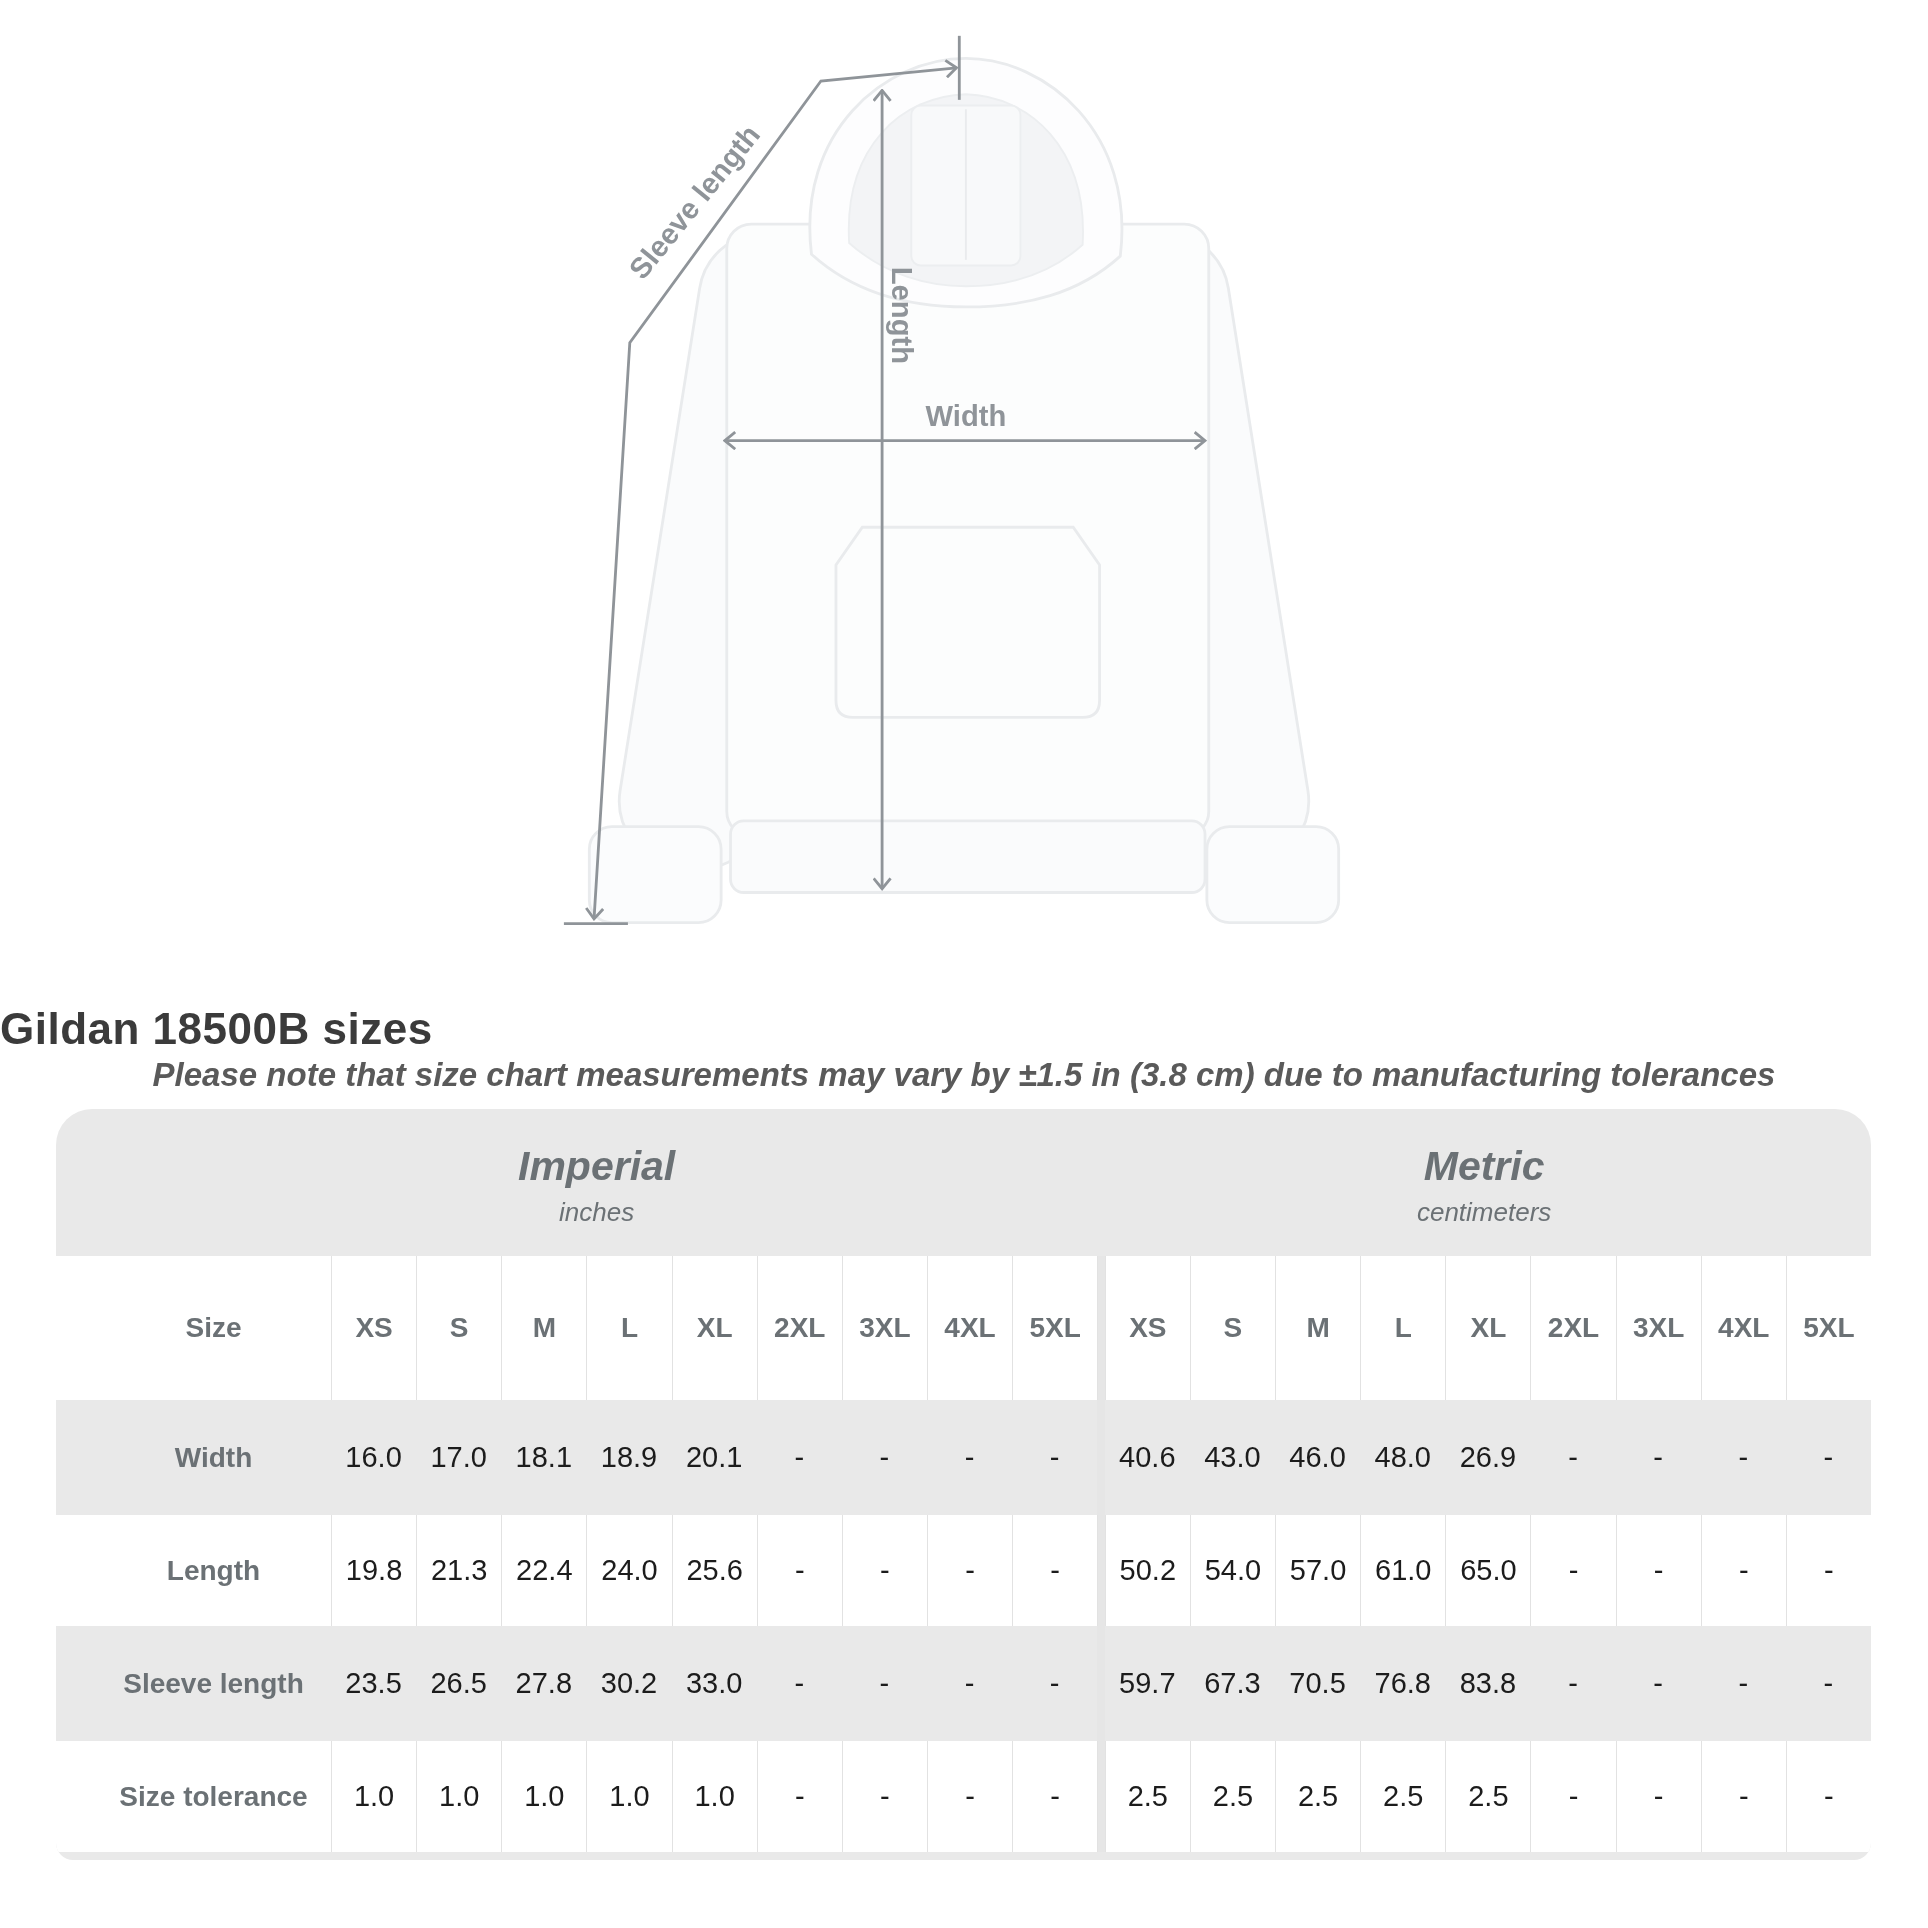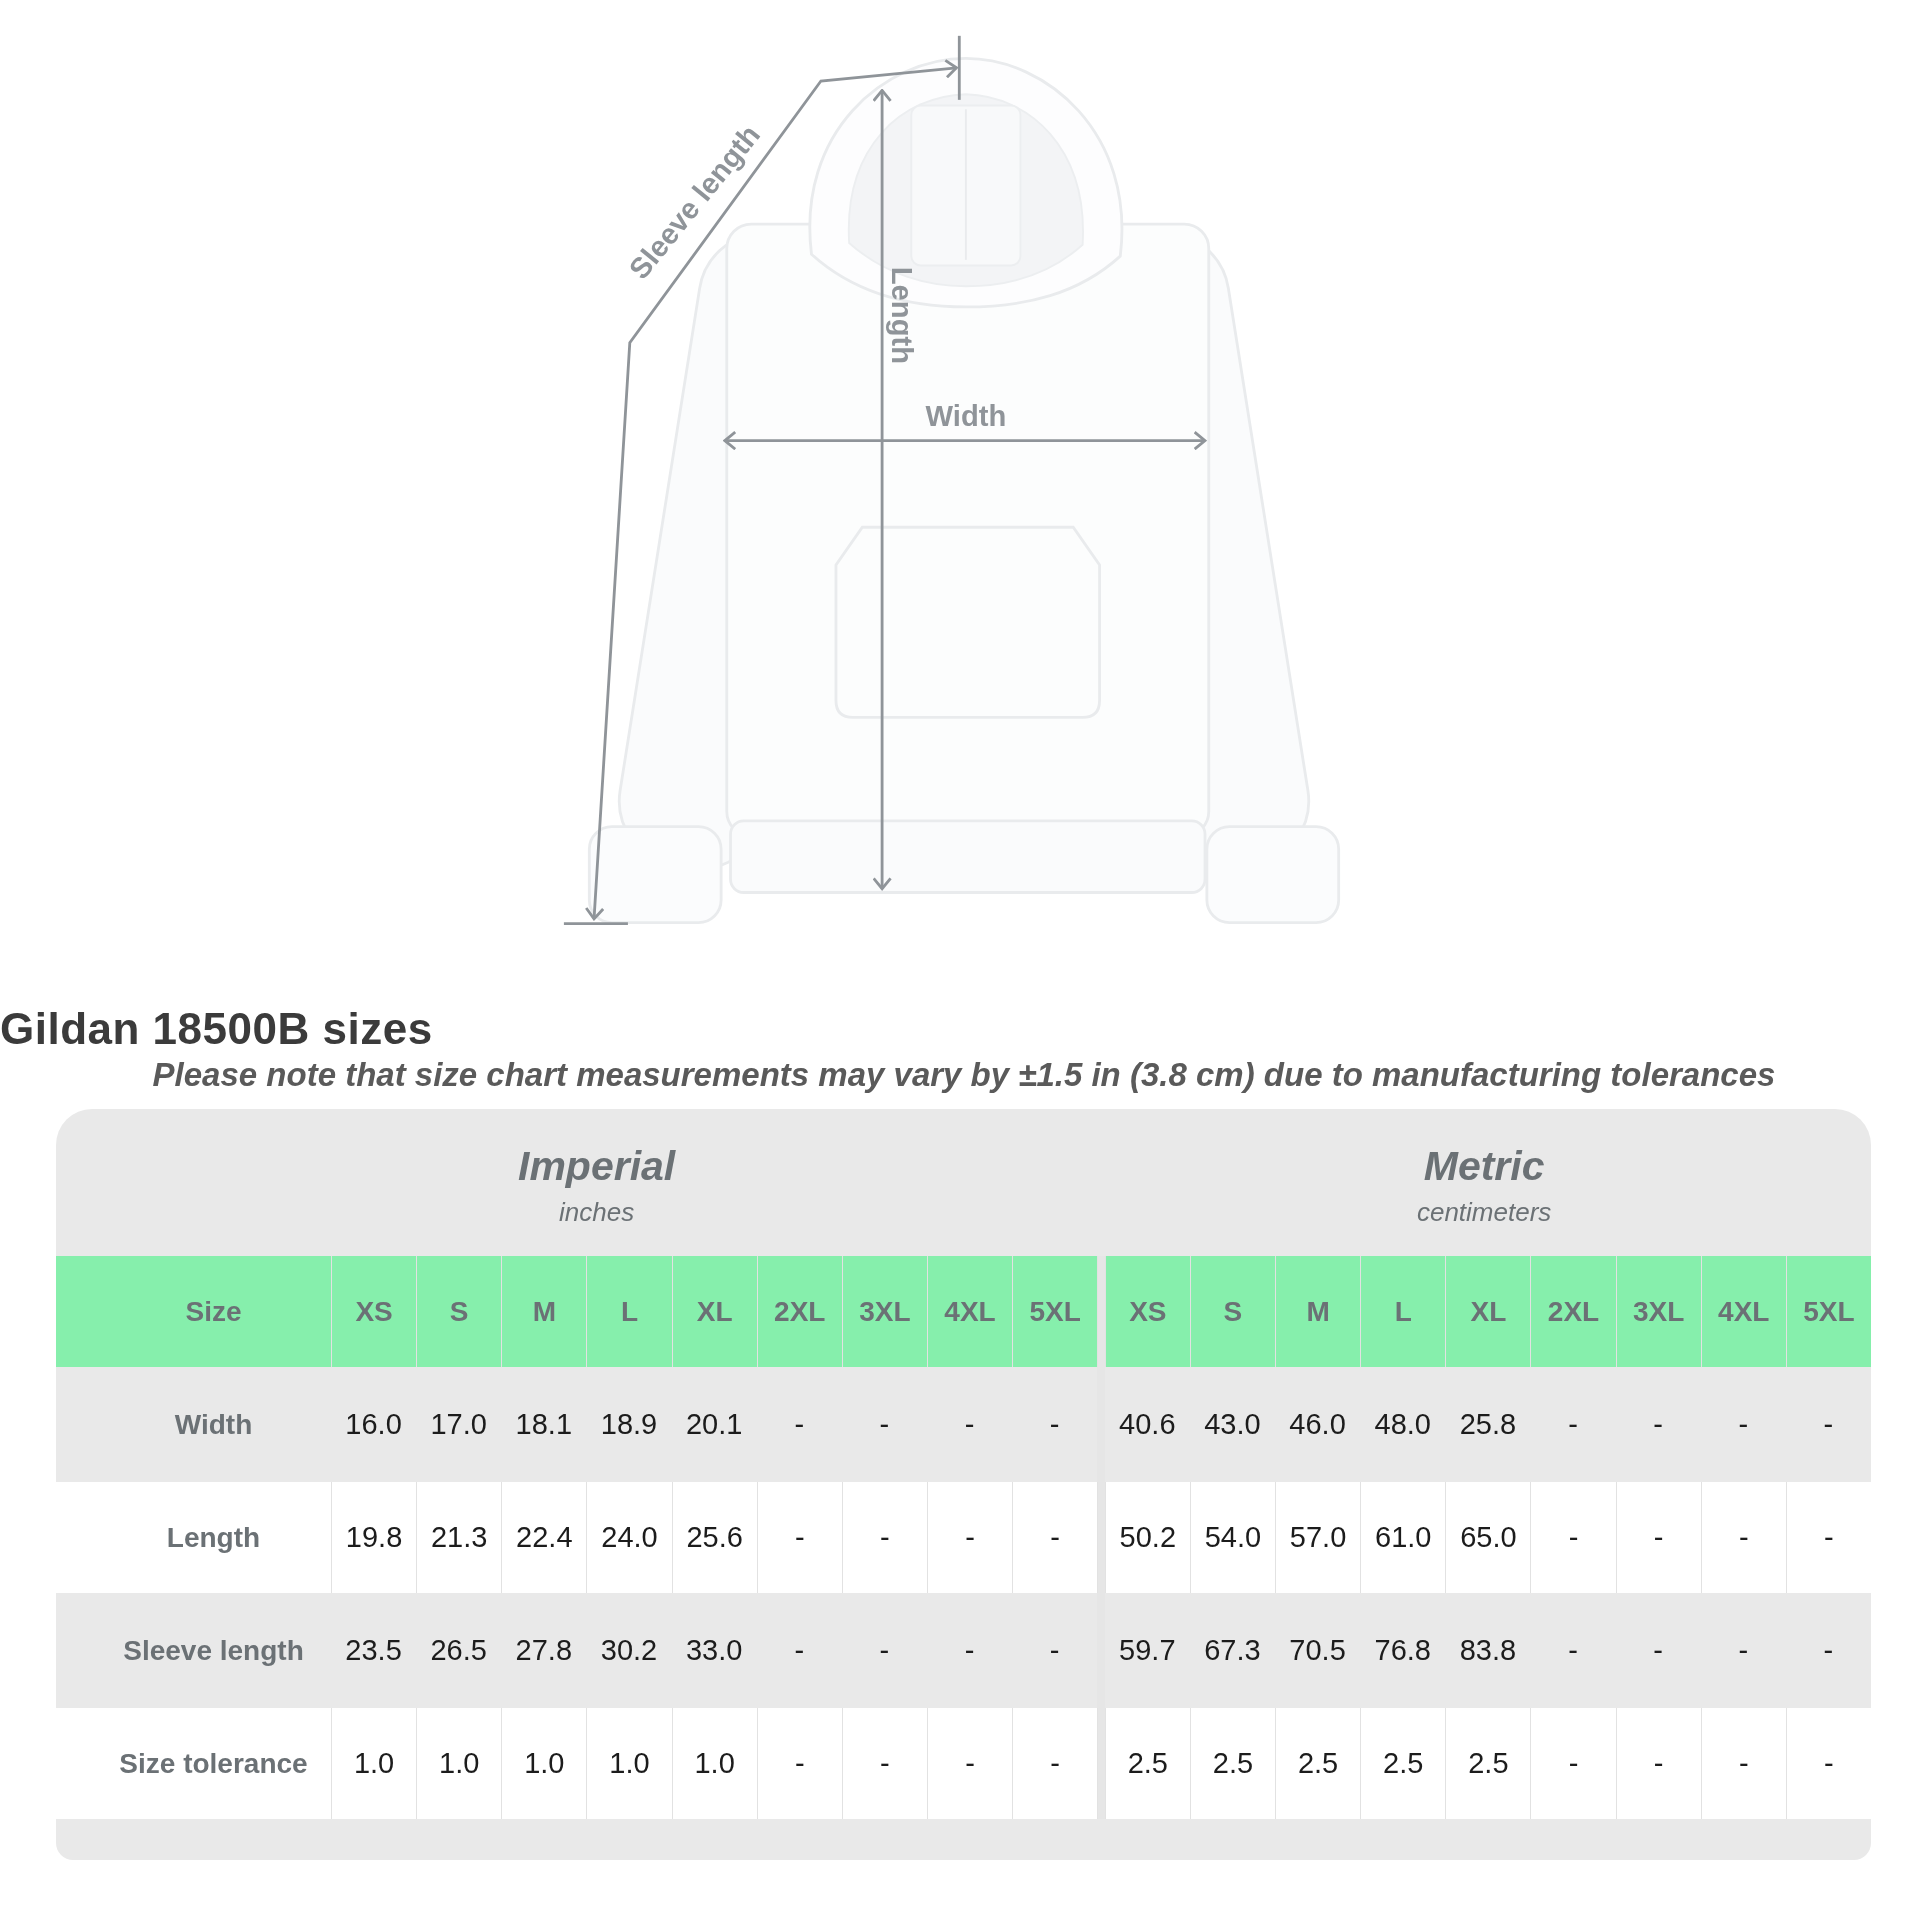--- a/index.html
+++ b/index.html
@@ -36,21 +36,21 @@
     background:#e9e9e9;
     border-radius:36px 36px 17px 17px;
     overflow:hidden;
   }
   .grid {
     display:grid;
     grid-template-columns:235px repeat(9,1fr) 7.5px repeat(9,1fr);
     padding-left:40px;
   }
   .band   { height:147px; }
-  .hrow   { height:111px; background:#86efac; }
+  .hrow   { height:144px; background:#ffffff; }
   .grow   { height:115px; background:#e9e9e9; }
   .wrow   { height:111px; background:#ffffff; }
 
   .half {
     display:flex; flex-direction:column;
     align-items:center; justify-content:center;
     gap:7.5px; padding-top:5.6px;
   }
   .h1 { grid-column:1/11; }
   .h2 { grid-column:11/21; }
@@ -166,21 +166,21 @@
     <div class="c v">20.1</div>
     <div class="c v">-</div>
     <div class="c v">-</div>
     <div class="c v">-</div>
     <div class="c v">-</div>
     <div class="c dv"></div>
     <div class="c v">40.6</div>
     <div class="c v">43.0</div>
     <div class="c v">46.0</div>
     <div class="c v">48.0</div>
-    <div class="c v">25.8</div>
+    <div class="c v">26.9</div>
     <div class="c v">-</div>
     <div class="c v">-</div>
     <div class="c v">-</div>
     <div class="c v">-</div>
   </div>
 
   <div class="grid wrow">
     <div class="c lbl">Length</div>
     <div class="c v">19.8</div>
     <div class="c v">21.3</div>

